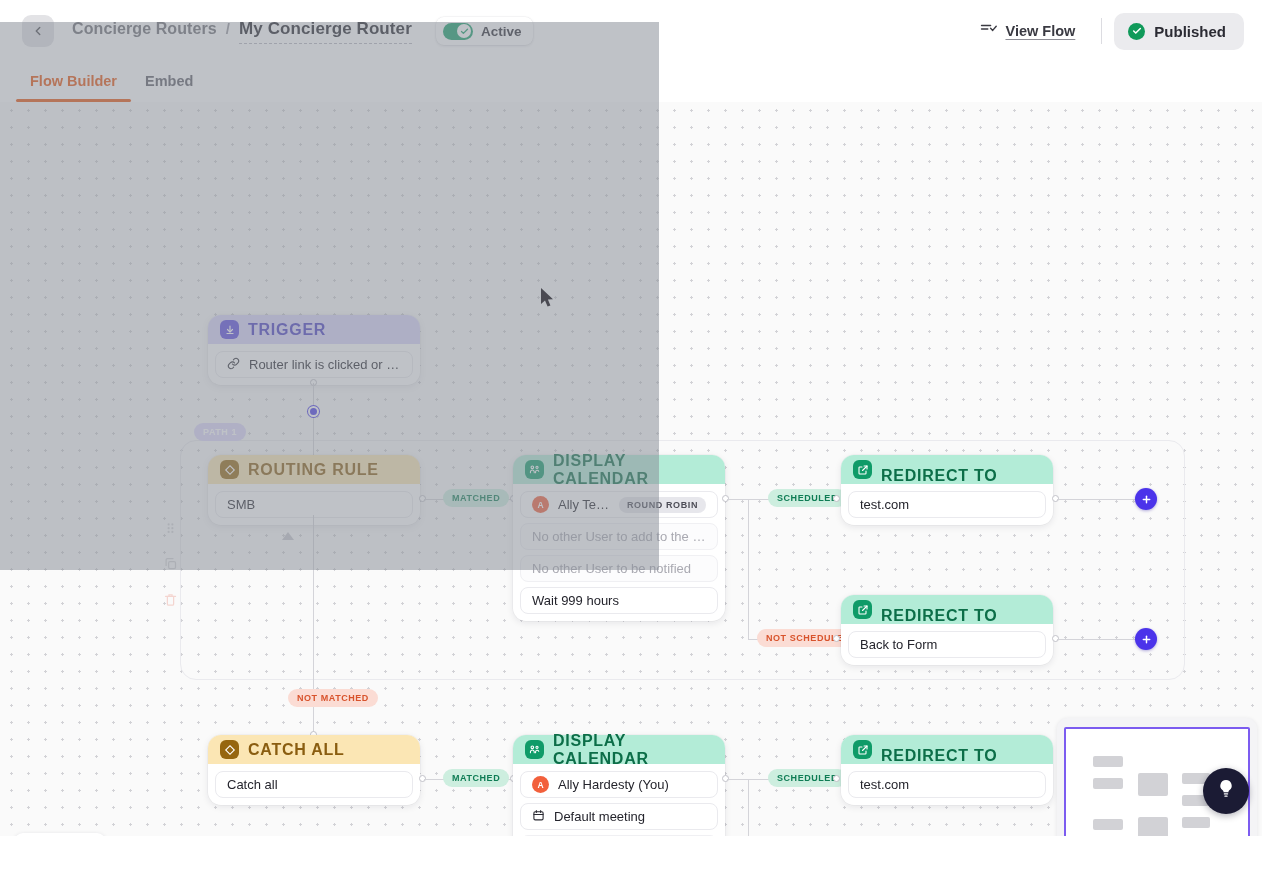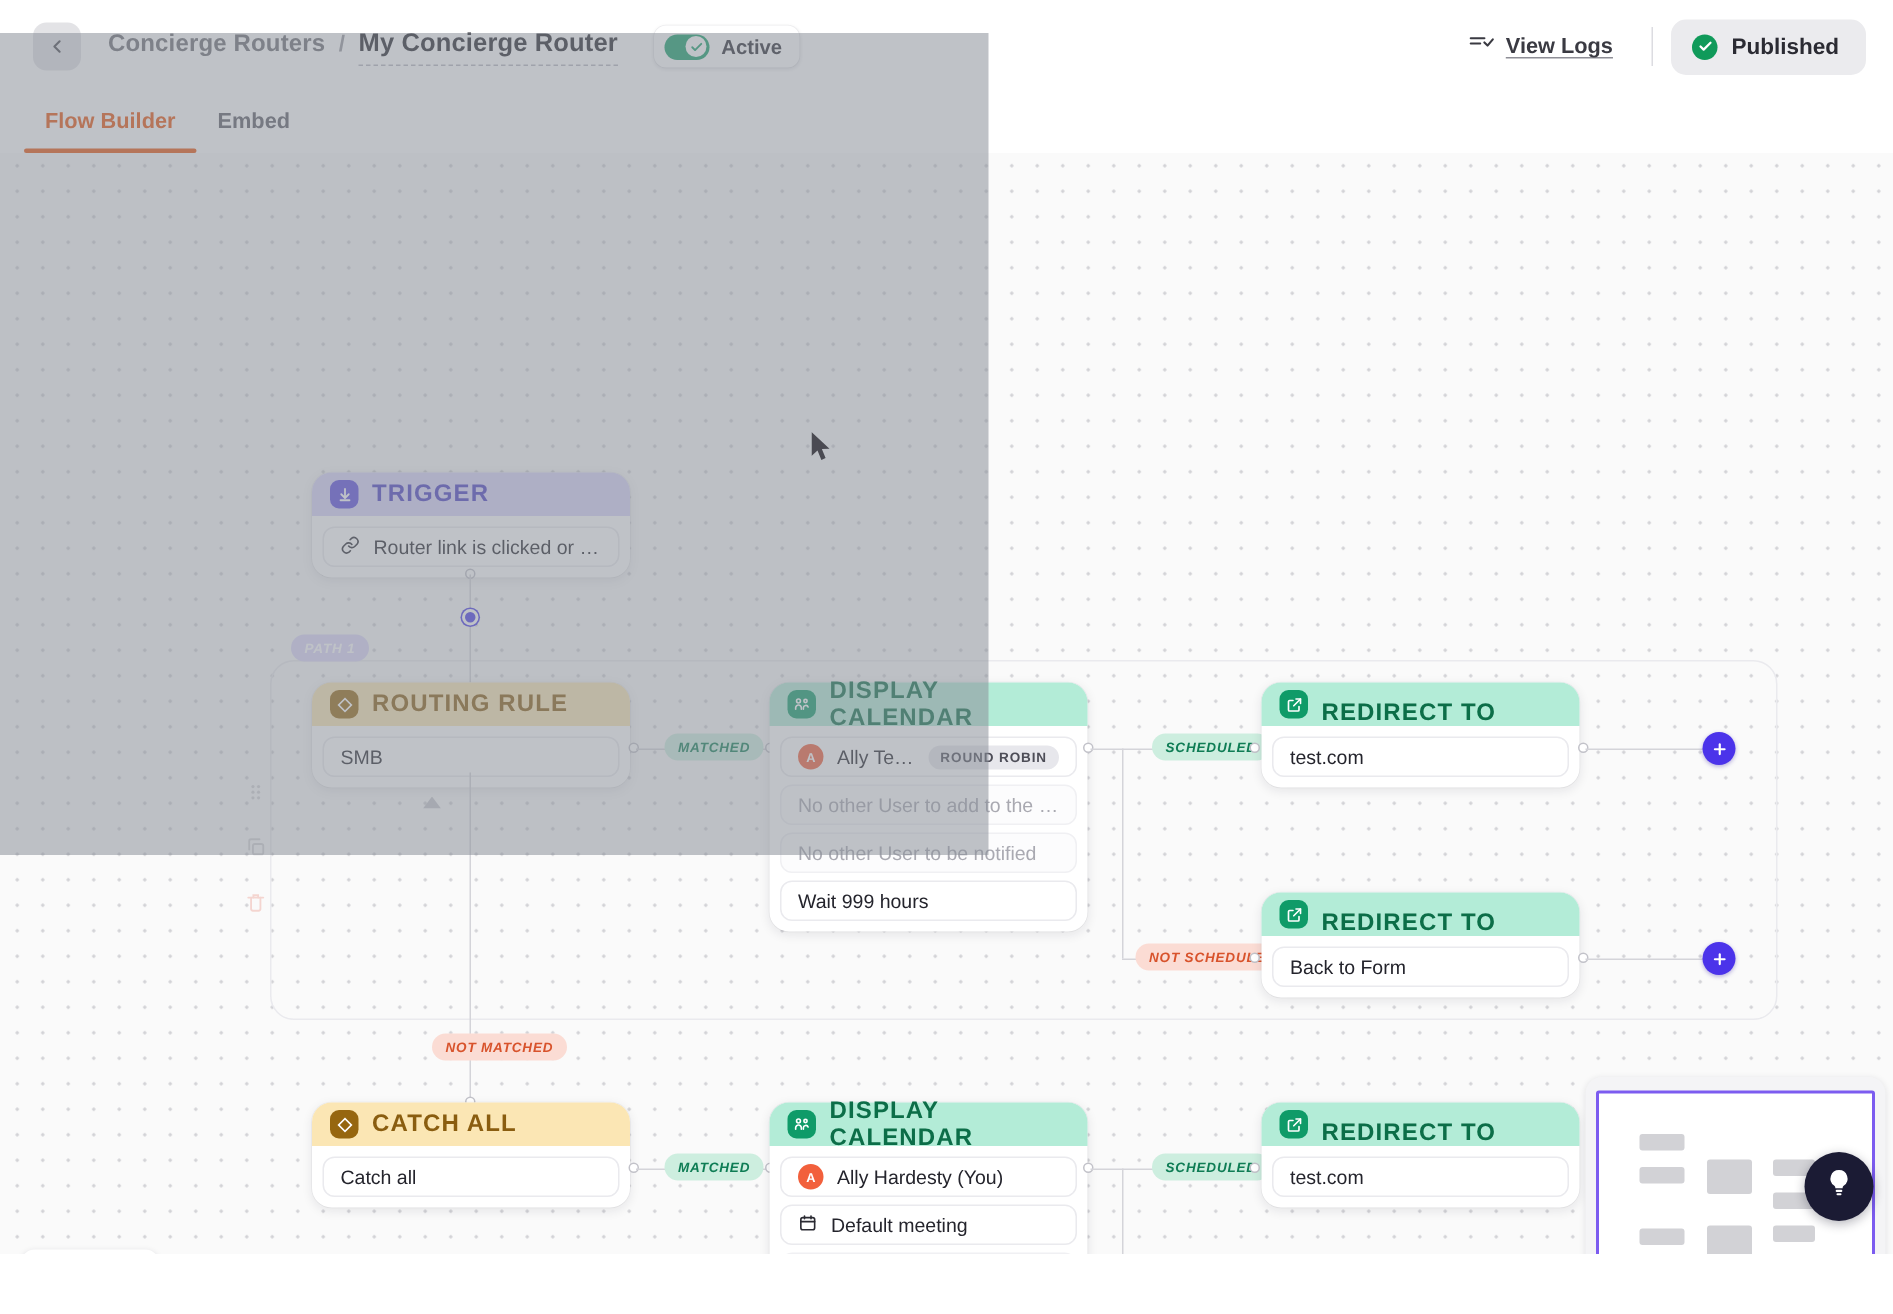--- a/index.html
+++ b/index.html
@@ -159,21 +159,21 @@
 
   
   .edge-h { position:absolute; height:1px; background:#d4d4d9; }
   .edge-v { position:absolute; width:1px; background:#d4d4d9; }
   .port {
     position:absolute; width:7px; height:7px; border-radius:50%;
     background:#fff; border:1px solid #c2c2c9;
   }
   .edge-badge {
     position:absolute; font-size:9px; font-weight:700; letter-spacing:.55px;
-    padding:4px 9px; border-radius:9px; white-space:nowrap;font-style:italic;
+    padding:4px 9px; border-radius:9px; white-space:nowrap;
   }
   .badge-green { background:#cdeedf; color:#0f7d55; }
   .badge-red   { background:#fbdcd4; color:#d8532c; }
   .badge-path  { background:#ddd8fb; color:#ffffff; }
 
   .dot-node {
     position:absolute; width:11px; height:11px; border-radius:50%;
     background:#4b3ce8; border:2.5px solid #fff;
     box-shadow:0 0 0 1px #4b3ce8;
   }
@@ -257,21 +257,21 @@
 
     <div class="header-right">
       <div class="view-logs">
         <span>
           <svg width="17" height="14" viewBox="0 0 24 20" fill="none" stroke="#3a3a42" stroke-width="2" stroke-linecap="round" stroke-linejoin="round">
             <line x1="2" y1="5" x2="15" y2="5"></line>
             <line x1="2" y1="10" x2="11" y2="10"></line>
             <polyline points="15 9 18 12 23 6"></polyline>
           </svg>
         </span>
-        <span class="vl-text">View Logs</span>
+        <span class="vl-text">View Flow</span>
       </div>
       <div class="hdr-divider"></div>
       <div class="published">
         <span class="check-circle">
           <svg width="10" height="10" viewBox="0 0 24 24" fill="none" stroke="#ffffff" stroke-width="3.6" stroke-linecap="round" stroke-linejoin="round">
               <polyline points="20 6 9 17 4 12"></polyline>
             </svg>
         </span>
         <span class="pub-text">Published</span>
       </div>

